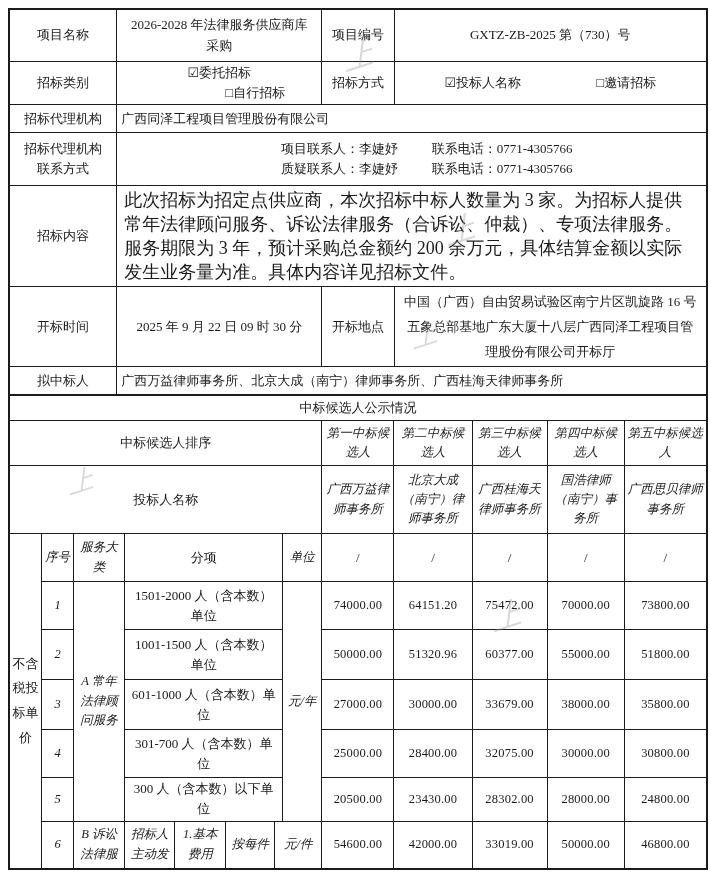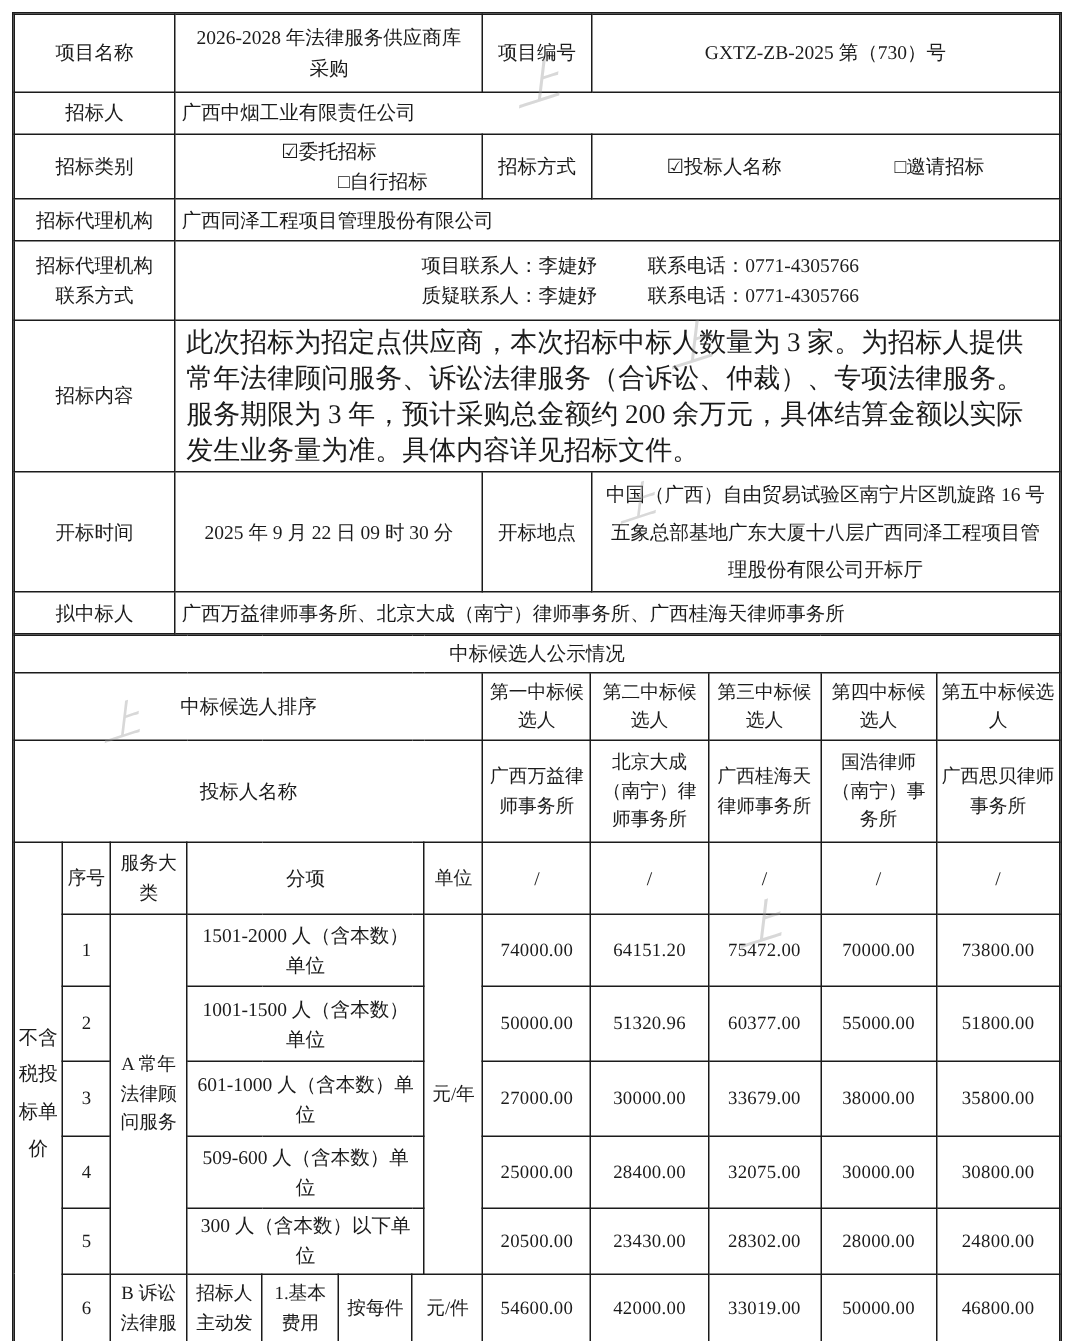--- a/index.html
+++ b/index.html
@@ -6,21 +6,21 @@
   .page{position:relative;width:710px;height:894px;background:#fff;overflow:hidden;
         font-family:"Liberation Serif","DejaVu Serif",serif;color:#1b1b1b;}
   .doc{position:absolute;left:8px;top:8px;width:698px;border:1px solid #1b1b1b;background:#fff;}
   table{border-collapse:collapse;table-layout:fixed;width:100%;}
   td{border:1px solid #1b1b1b;text-align:center;vertical-align:middle;
      padding:1px 4px;font-size:13px;line-height:1.55;overflow:hidden;word-break:break-all;}
   .left{text-align:left;}
   .prewrap{white-space:pre-line;}
   .para{text-align:left;font-size:18px;line-height:24px;padding:2px 7px;}
   .num{font-size:12.5px;letter-spacing:.2px;}
-  .small{font-size:12.5px;padding:1px 2px;}
+  .small{font-size:12.5px;padding:1px 2px;font-style:italic;}
   .vcell{padding:0 2px;line-height:1.9;font-size:13px;}
   .contact-line{display:block;text-align:center;}
   .contact-name{display:inline-block;width:178px;}
   .chk{display:inline-block;}
   .chk + .chk{margin-left:30px;padding-left:42px;}
   .place{padding:2px 8px;line-height:25px;}
   .wm{position:absolute;color:#9a9a9a;opacity:.38;font-size:30px;font-style:italic;
       transform:rotate(-18deg) skewX(-12deg);pointer-events:none;
       font-family:"DejaVu Serif",serif;}
   .wm1{left:344px;top:36px;}
@@ -41,24 +41,20 @@
           <col style="width:205px">
           <col style="width:72px">
           <col style="width:312px">
         </colgroup>
       <tbody>
           <tr style="height:52px">
         <td>项目名称</td>
         <td style="padding:1px 10px">2026-2028 年法律服务供应商库采购</td>
         <td>项目编号</td>
         <td>GXTZ-ZB-2025 第（730）号</td>
-      </tr>
-      <tr style="height:28px">
-        <td>招标人</td>
-        <td colspan="3" class="left">广西中烟工业有限责任公司</td>
       </tr>
       <tr style="height:27px">
         <td>招标类别</td>
         <td>
           <span class="chk">☑委托招标</span>
           <span class="chk">□自行招标</span>
         </td>
         <td>招标方式</td>
         <td>
           <span class="chk">☑投标人名称</span>
@@ -172,21 +168,21 @@
         <td class="small">3</td>
         <td colspan="4">601-1000 人（含本数）单位</td>
         <td class="num">27000.00</td>
         <td class="num">30000.00</td>
         <td class="num">33679.00</td>
         <td class="num">38000.00</td>
         <td class="num">35800.00</td>
       </tr>
       <tr style="height:48px">
         <td class="small">4</td>
-        <td colspan="4">509-600 人（含本数）单位</td>
+        <td colspan="4">301-700 人（含本数）单位</td>
         <td class="num">25000.00</td>
         <td class="num">28400.00</td>
         <td class="num">32075.00</td>
         <td class="num">30000.00</td>
         <td class="num">30800.00</td>
       </tr>
       <tr style="height:41px">
         <td class="small">5</td>
         <td colspan="4">300 人（含本数）以下单位</td>
         <td class="num">20500.00</td>

